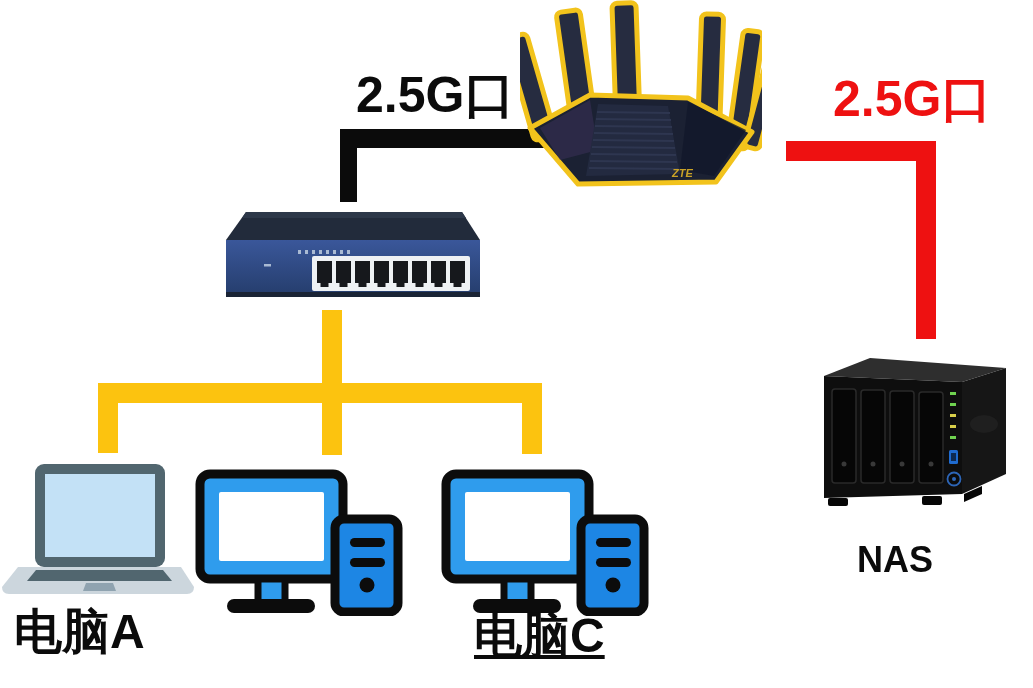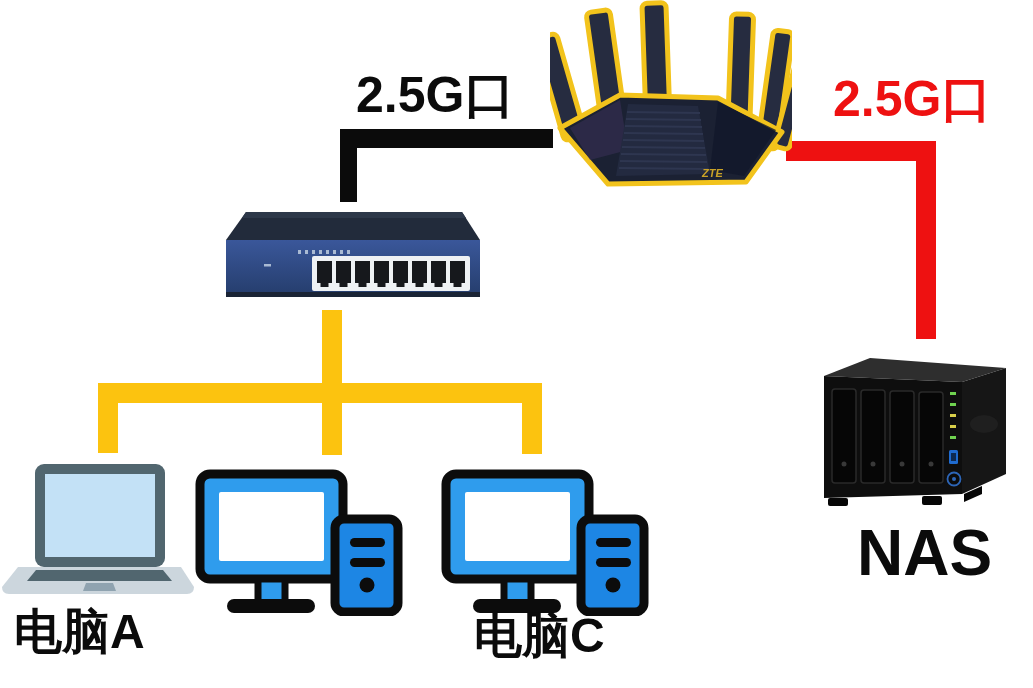--- a/index.html
+++ b/index.html
@@ -13,46 +13,46 @@
   .link-black { background:#0b0b0b; }
   .link-red { background:#ee1111; }
   .link-yellow { background:#fcc30f; }
   .lbl {
     position:absolute; font-weight:bold; color:#0b0b0b;
     line-height:1.1; white-space:nowrap; letter-spacing:0px;
   }
   .lbl-uplink-black { left:356px; top:68px; font-size:50px; }
   .lbl-uplink-red  { left:833px; top:72px; font-size:50px; color:#ee1111; }
   .lbl-switch { left:10px; top:229px; font-size:40px; }
-  .lbl-nas { left:857px; top:518px; font-size:64px; }
+  .lbl-nas { left:857px; top:540px; font-size:36px; }
   .lbl-pc { font-size:48px; }
   .lbl-pc-a { left:14px;  top:606px; }
   .lbl-pc-b { left:228px; top:610px; }
-  .lbl-pc-c { left:474px; top:610px; }
+  .lbl-pc-c { left:474px; top:610px;text-decoration:underline; }
   svg { display:block; }
 </style>
 </head>
 <body>
 
 <div id="canvas">
 
   <div class="link link-black" style="left:340px; top:129px; width:213px; height:19px;"></div>
   <div class="link link-black" style="left:340px; top:129px; width:17px; height:73px;"></div>
   <div class="lbl lbl-uplink-black">2.5G口</div>
 
   <div class="link link-red" style="left:786px; top:141px; width:150px; height:20px;"></div>
   <div class="link link-red" style="left:916px; top:141px; width:20px; height:198px;"></div>
   <div class="lbl lbl-uplink-red">2.5G口</div>
 
   <div class="link link-yellow" style="left:322px; top:310px; width:20px; height:145px;"></div>
   <div class="link link-yellow" style="left:98px; top:383px; width:444px; height:20px;"></div>
   <div class="link link-yellow" style="left:98px; top:383px; width:20px; height:70px;"></div>
   <div class="link link-yellow" style="left:522px; top:383px; width:20px; height:71px;"></div>
 
-  <div class="abs" style="left:550px; top:0px;">
+  <div class="abs" style="left:520px; top:0px;">
     <svg width="242" height="200" viewBox="0 0 242 200">
       <g fill="#262c40" stroke="#f2c31c" stroke-width="5" stroke-linejoin="round">
         <rect x="14" y="32" width="22" height="106" rx="5" transform="rotate(-16 25 138)"></rect>
         <rect x="52" y="10" width="24" height="116" rx="5" transform="rotate(-8 64 126)"></rect>
         <rect x="96" y="3" width="24" height="118" rx="5" transform="rotate(-2 108 120)"></rect>
         <rect x="176" y="14" width="22" height="162" rx="5" transform="rotate(2 187 176)"></rect>
         <rect x="207" y="30" width="20" height="118" rx="5" transform="rotate(8 217 148)"></rect>
         <rect x="224" y="58" width="16" height="90" rx="5" transform="rotate(15 232 145)"></rect>
       </g>
       <g>

